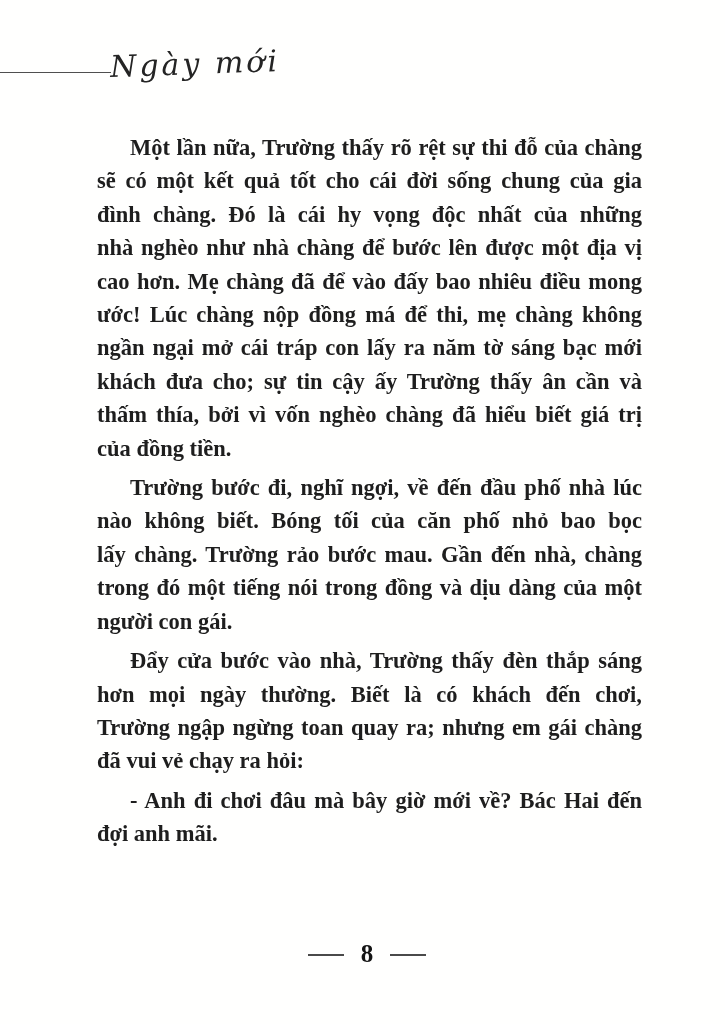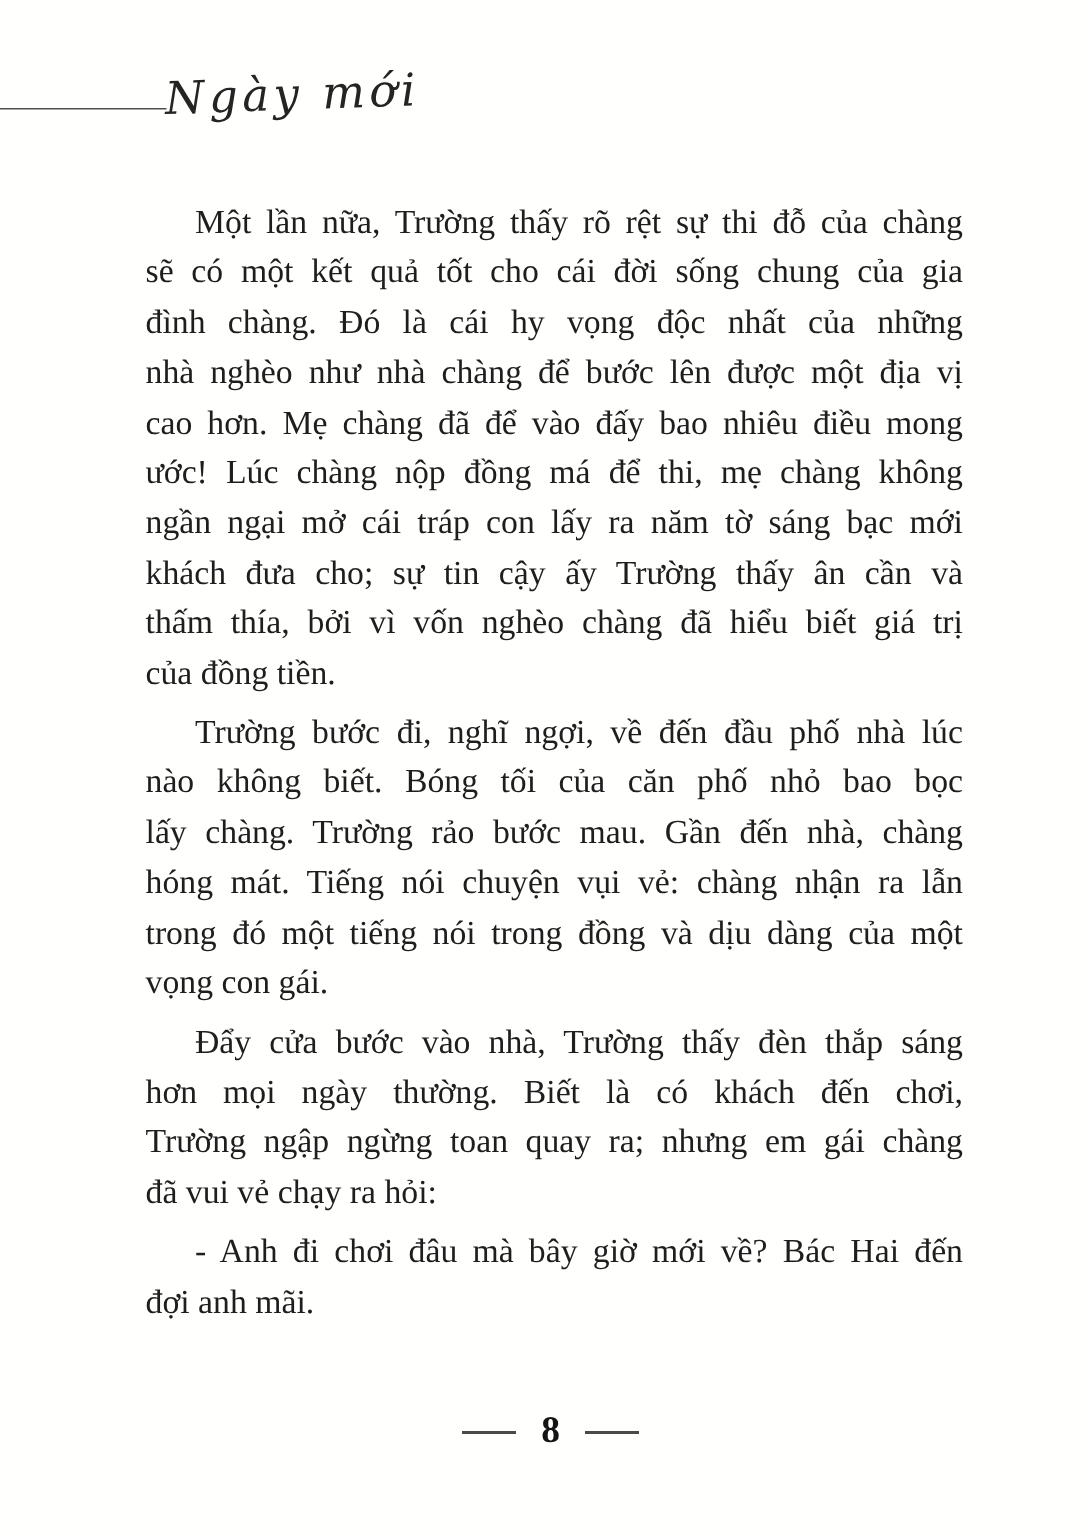--- a/index.html
+++ b/index.html
@@ -40,21 +40,21 @@
   }
   
   .body-text {
     position: absolute;
     top: 131px;
     left: 97px;
     width: 545px;
     font-size: 22.5px;
     line-height: 33.4px;
   }
-  .paragraph { margin: 0 0 6px 0; }
+  .paragraph { margin: 0 0 6px 0; font-weight: bold; }
   .line {
     text-align: justify;
     text-align-last: justify;
   }
   .line.first-indent { text-indent: 33px; }
   .line.last { text-align-last: left; }
   
   .footer {
     position: absolute;
     top: 941px;
@@ -100,23 +100,22 @@
         <div class="line">ước! Lúc chàng nộp đồng má để thi, mẹ chàng không</div>
         <div class="line">ngần ngại mở cái tráp con lấy ra năm tờ sáng bạc mới</div>
         <div class="line">khách đưa cho; sự tin cậy ấy Trường thấy ân cần và</div>
         <div class="line">thấm thía, bởi vì vốn nghèo chàng đã hiểu biết giá trị</div>
         <div class="line last">của đồng tiền.</div>
       </div>
       <div class="paragraph">
         <div class="line first-indent">Trường bước đi, nghĩ ngợi, về đến đầu phố nhà lúc</div>
         <div class="line">nào không biết. Bóng tối của căn phố nhỏ bao bọc</div>
         <div class="line">lấy chàng. Trường rảo bước mau. Gần đến nhà, chàng</div>
-        <div class="line">hóng mát. Tiếng nói chuyện vụi vẻ: chàng nhận ra lẫn</div>
         <div class="line">trong đó một tiếng nói trong đồng và dịu dàng của một</div>
-        <div class="line last">vọng con gái.</div>
+        <div class="line last">người con gái.</div>
       </div>
       <div class="paragraph">
         <div class="line first-indent">Đẩy cửa bước vào nhà, Trường thấy đèn thắp sáng</div>
         <div class="line">hơn mọi ngày thường. Biết là có khách đến chơi,</div>
         <div class="line">Trường ngập ngừng toan quay ra; nhưng em gái chàng</div>
         <div class="line last">đã vui vẻ chạy ra hỏi:</div>
       </div>
       <div class="paragraph">
         <div class="line first-indent">- Anh đi chơi đâu mà bây giờ mới về? Bác Hai đến</div>
         <div class="line last">đợi anh mãi.</div>

